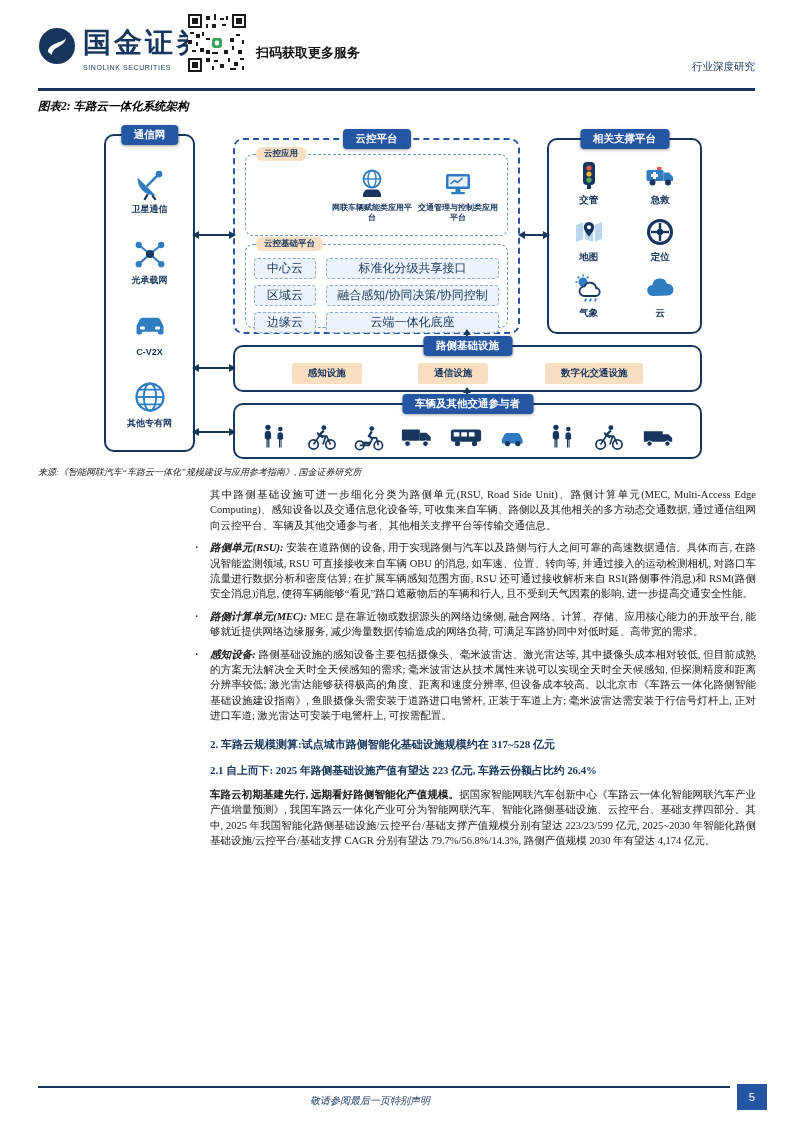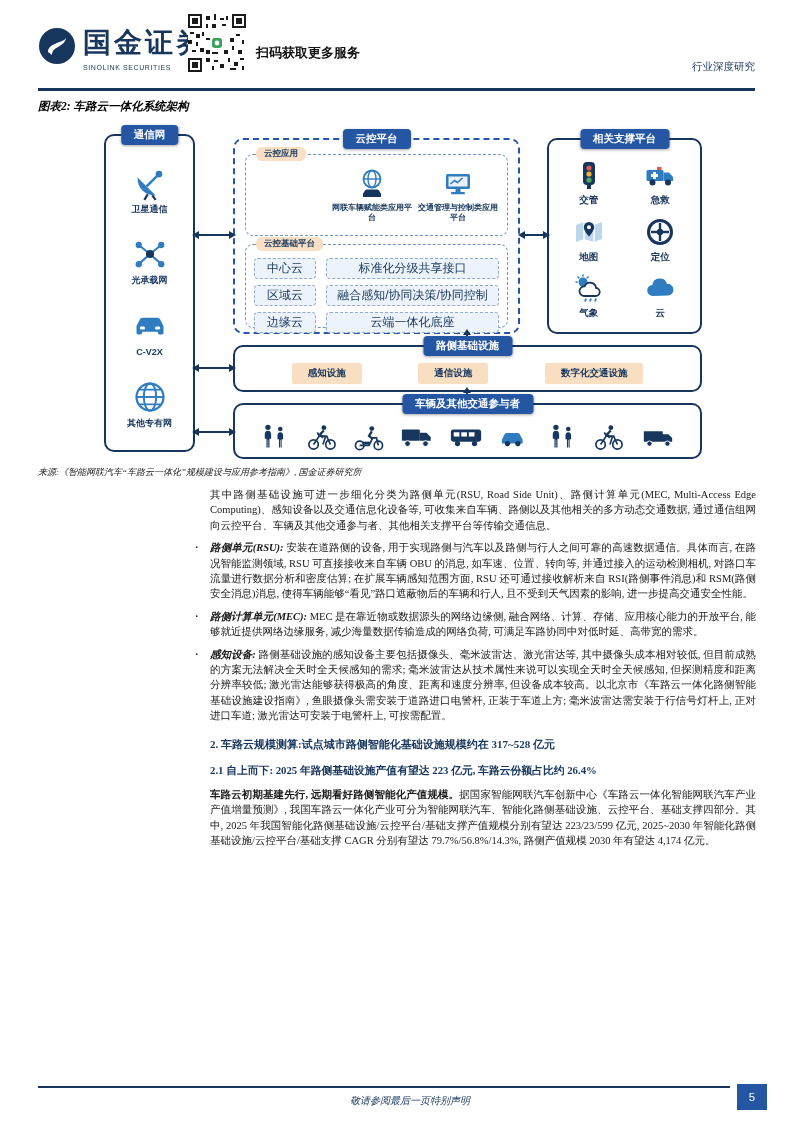--- a/index.html
+++ b/index.html
@@ -62,21 +62,21 @@
   .bullet { position:relative; margin-bottom:7px; }
   .bullet .marker { position:absolute; left:-15px; top:0; font-weight:bold; }
   .term { font-weight:bold; font-style:italic; }
   .sec2 { color:#17365d; font-size:11px; font-weight:bold; margin:13px 0 11px; line-height:1.35; }
   .sec21 { color:#17365d; font-size:10.8px; font-weight:bold; margin:0 0 9px; }
   .lead { font-weight:bold; }
 
   
   .footer-rule { position:absolute; left:38px; top:1086px; width:692px; height:2px; background:#17365d; }
   .footer-text { position:absolute; left:0; top:1094px; width:740px; text-align:center; font-size:10px; font-style:italic;
-                 color:#17365d; font-family:"Liberation Serif","DejaVu Serif",serif;margin-left:40px; }
+                 color:#17365d; font-family:"Liberation Serif","DejaVu Serif",serif; }
   .page-box { position:absolute; right:26px; top:1084px; width:30px; height:26px; background:#2456a4; color:#fff;
               display:flex; align-items:center; justify-content:center; font-size:11.5px; }
 
   svg.ic { display:block; }
   svg.pic { display:block; }
 </style>
 </head>
 <body>
 
 <div class="page">

